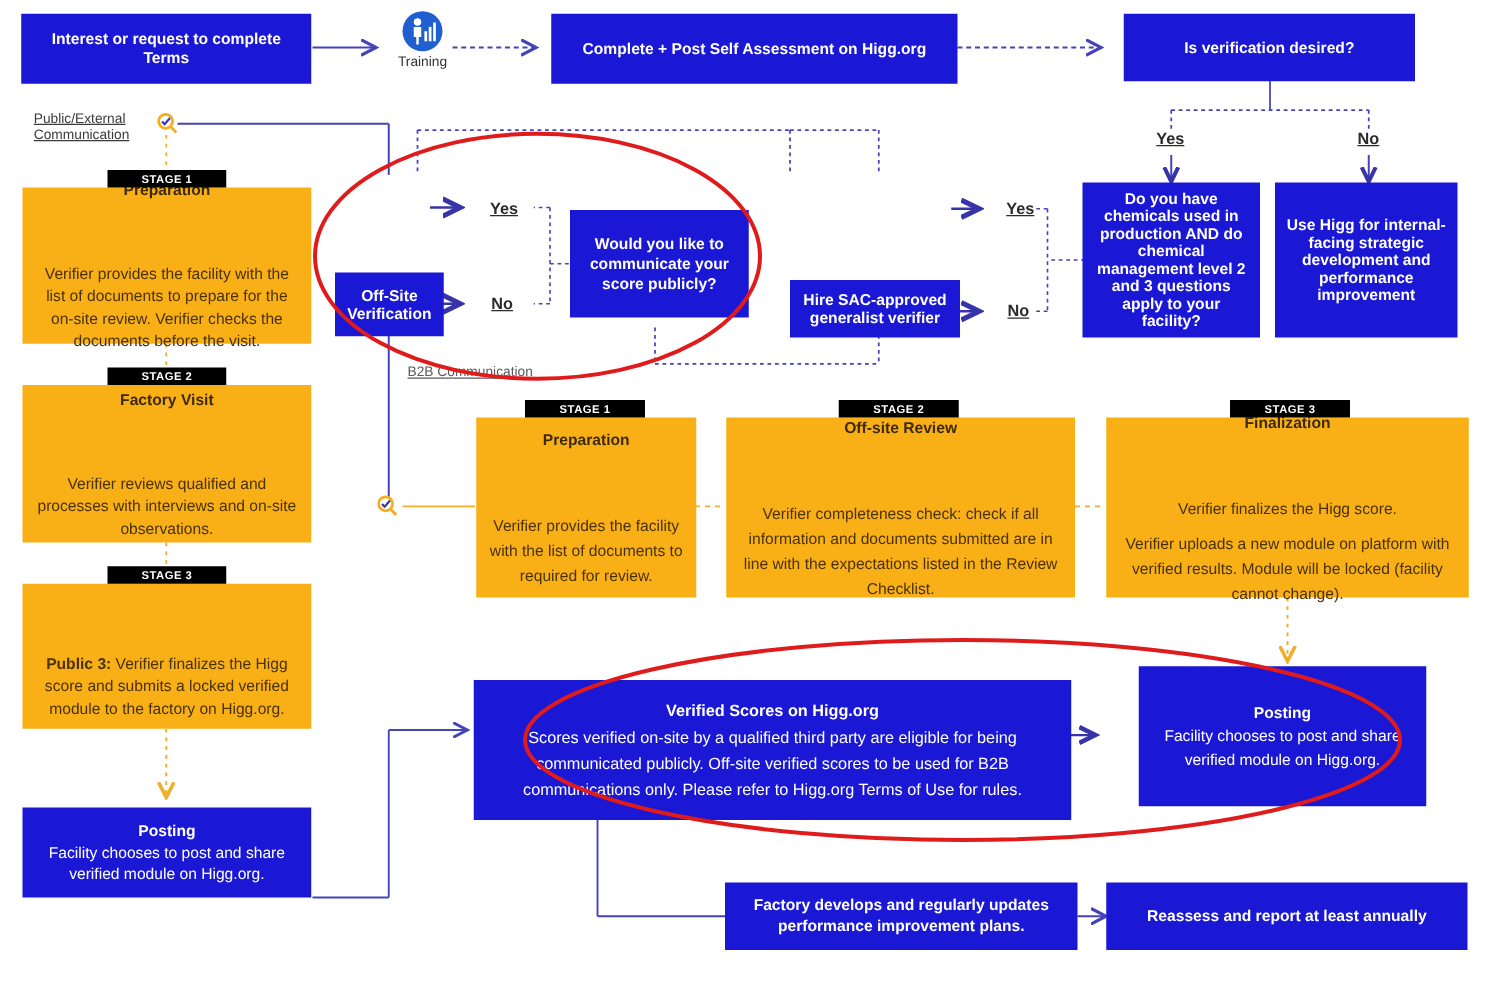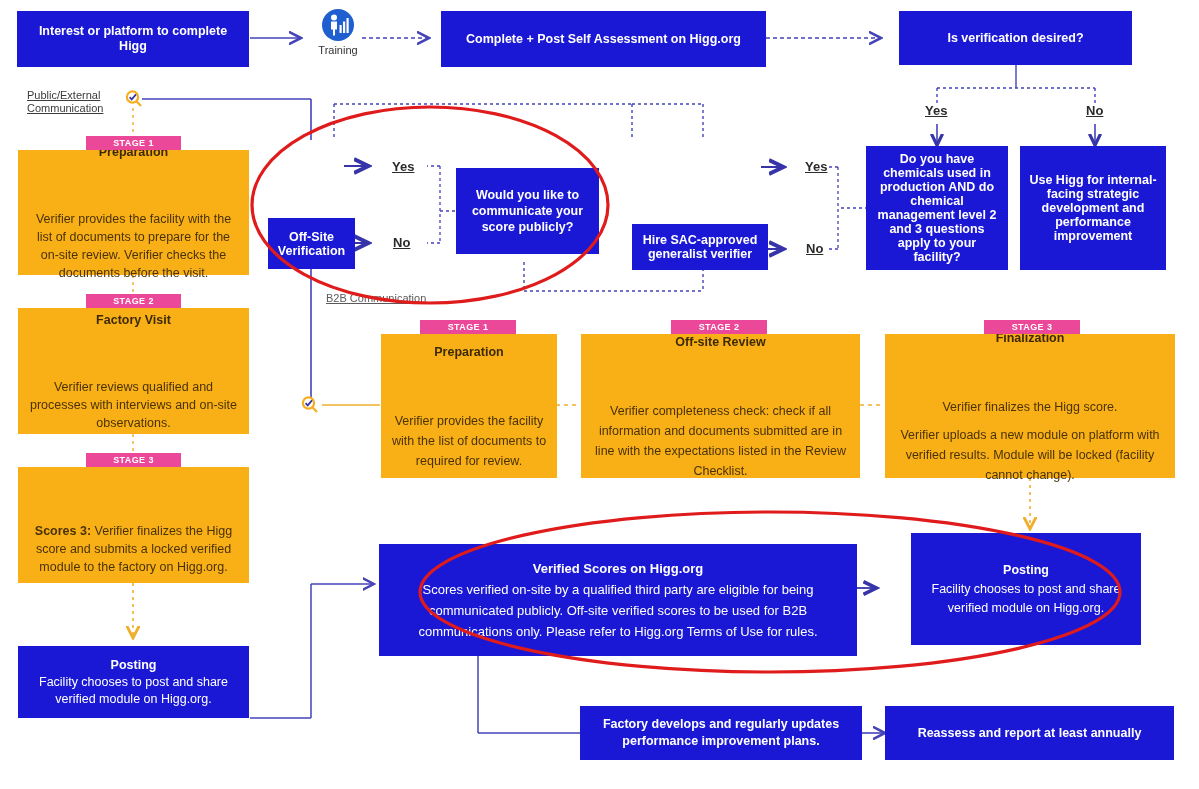--- a/index.html
+++ b/index.html
@@ -41,21 +41,21 @@
   .yellow .ttl{
     font-weight:bold;
     color:#3d2a05;
     margin-bottom:1px;
   }
   .yellow .body{font-weight:normal;margin-top:48px;}
   .yellow .para{margin-top:8px;}
   .stagetab{
     position:absolute;
     box-sizing:border-box;
-    background:#ec4899;
+    background:#000000;
     color:#ffffff;
     font-size:9px;
     font-weight:bold;
     letter-spacing:.4px;
     display:flex;align-items:center;justify-content:center;
     z-index:4;
   }
   .lbl{
     position:absolute;
     font-size:11px;
@@ -149,21 +149,21 @@
 
     <line x1="905" y1="588" x2="876" y2="588" stroke="#3634A8" stroke-width="1.8" marker-end="url(#ahBs)" transform="translate(876,0) scale(-1,1) translate(-876,0)"></line>
 
     <line x1="478" y1="645" x2="478" y2="733" stroke="#4443B8" stroke-width="1.5"></line>
     <line x1="478" y1="733" x2="580" y2="733" stroke="#4443B8" stroke-width="1.5"></line>
 
     <line x1="862" y1="733" x2="884" y2="733" stroke="#4443B8" stroke-width="1.6" marker-end="url(#ahB)"></line>
   </svg>
 
   <div class="node blue" style="left:17px;top:11px;width:232px;height:56px;">
-    <span>Interest or platform to complete Higg</span>
+    <span>Interest or request to complete Terms</span>
   </div>
 
   <div class="icon-circle" style="left:310px;top:8px;width:56px;height:56px;display:flex;flex-direction:column;align-items:center;">
     <svg width="34" height="34" viewBox="0 0 34 34">
       <circle cx="17" cy="17" r="16" fill="#1F5FD0"></circle>
       <circle cx="13" cy="9.5" r="3" fill="#ffffff"></circle>
       <path d="M10 13.5 h6 v8 h-2 v6 h-2 v-6 h-2 z" fill="#ffffff"></path>
       <rect x="18.5" y="17" width="2.2" height="8" fill="#ffffff"></rect>
       <rect x="22" y="13.5" width="2.2" height="11.5" fill="#ffffff"></rect>
       <rect x="25.5" y="10" width="2.2" height="15" fill="#ffffff"></rect>
@@ -237,21 +237,21 @@
 
   <div class="stagetab" style="left:86px;top:294px;width:95px;height:14px;">STAGE 2</div>
   <div class="node yellow" style="left:18px;top:308px;width:231px;height:126px;">
     <span class="ttl">Factory Visit</span>
     <span class="body">Verifier reviews qualified and processes with interviews and on-site observations.</span>
   </div>
 
   <div class="stagetab" style="left:86px;top:453px;width:95px;height:14px;">STAGE 3</div>
   <div class="node yellow" style="left:18px;top:467px;width:231px;height:116px;">
     <span class="body">
-      <b>Scores 3:</b><span> Verifier finalizes the Higg score and submits a locked verified module to the factory on Higg.org.</span>
+      <b>Public 3:</b><span> Verifier finalizes the Higg score and submits a locked verified module to the factory on Higg.org.</span>
     </span>
   </div>
 
   <div class="node blue" style="left:18px;top:646px;width:231px;height:72px;line-height:17px;">
     <span class="ttl" style="font-weight:bold;">Posting</span>
     <span class="sub">Facility chooses to post and share verified module on Higg.org.</span>
   </div>
 
   <div class="stagetab" style="left:420px;top:320px;width:96px;height:14px;">STAGE 1</div>
   <div class="node yellow" style="left:381px;top:334px;width:176px;height:144px;line-height:20px;">

